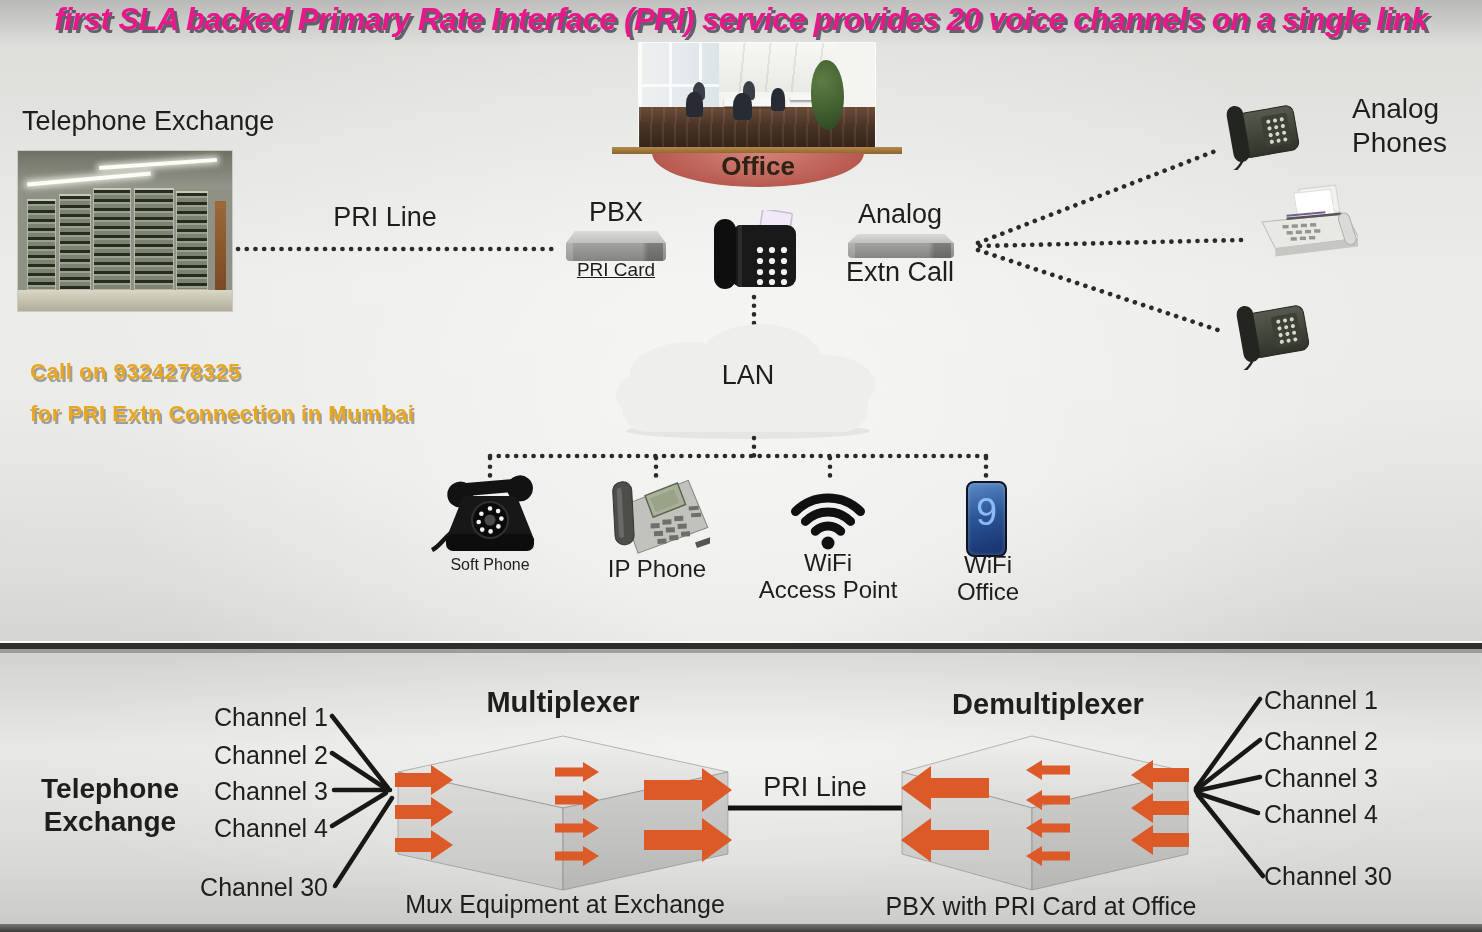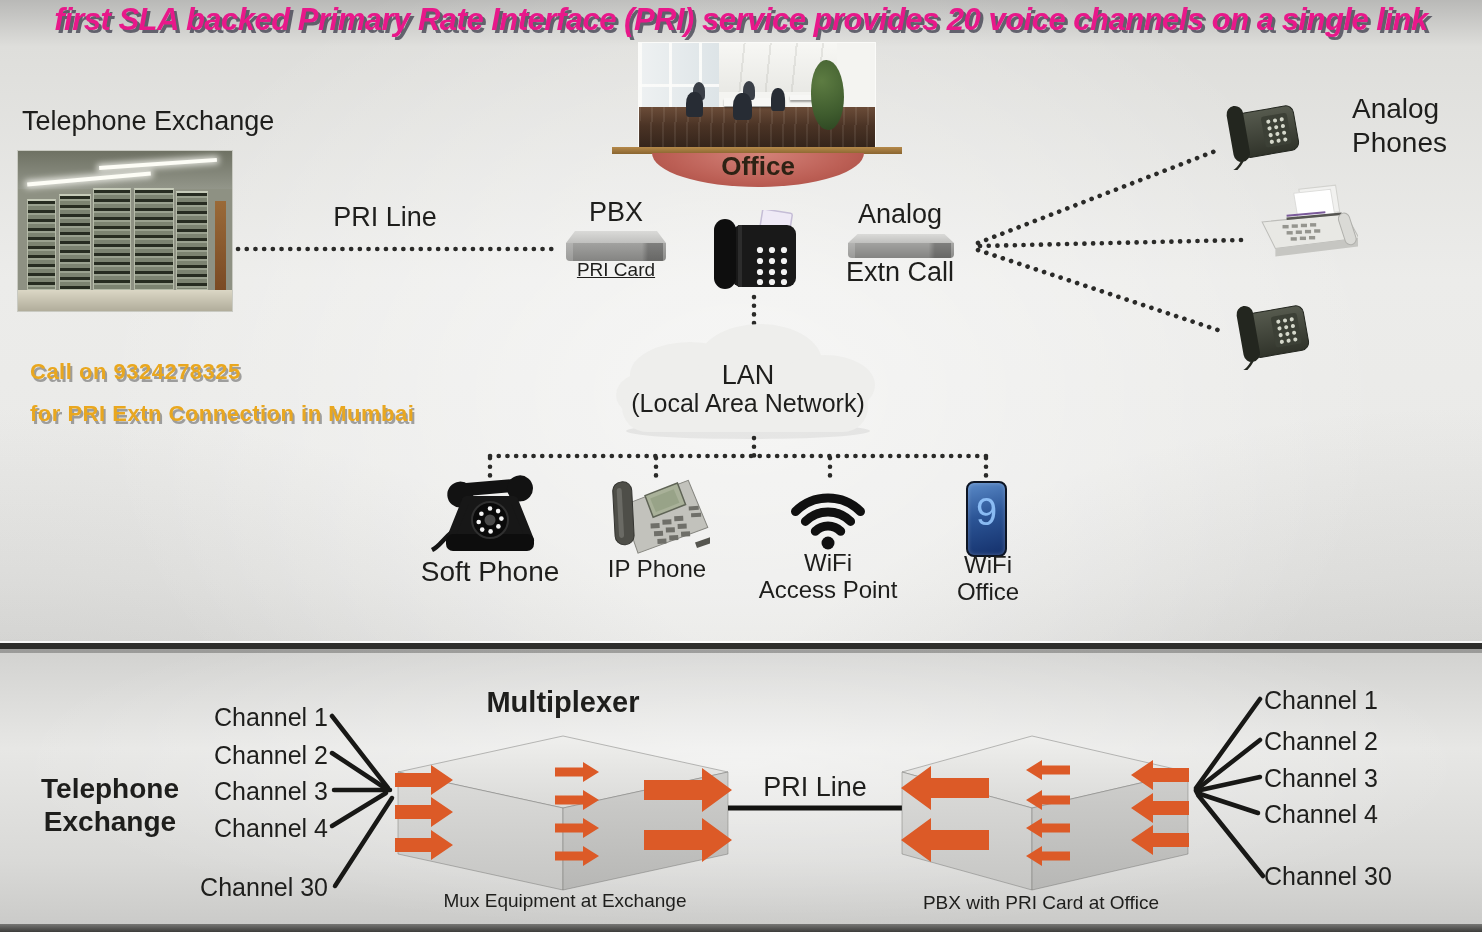--- a/index.html
+++ b/index.html
@@ -91,21 +91,21 @@
     font-size:38px;color:rgba(150,200,255,.88);}
 
   
   .office-bar{left:612px;top:147px;width:290px;height:7px;
     background:linear-gradient(180deg,#b5894a,#8a6530);}
   .office-arc{left:652px;top:153px;width:212px;height:34px;
     border-radius:0 0 106px 106px / 0 0 34px 34px;
     background:radial-gradient(ellipse at 50% 0%,#d4837a 0%,#bc5f55 60%,#a54a41 100%);}
 
   .title-lg{font-size:29px;font-weight:bold;}
-  .cap{font-size:19px;}
+  .cap{font-size:25px;}
   .ch{font-size:25px;}
 </style>
 </head>
 <body>
 
 <div id="canvas">
 
   <div class="abs bottom-bg"></div>
   <div class="abs divider"></div>
   <div class="abs bottom-edge"></div>
@@ -425,23 +425,22 @@
 
   <div class="lbl" style="left:1352px;top:92px;font-size:28px;line-height:34px;">
     <span style="display:block;">Analog</span>
     <span style="display:block;">Phones</span>
   </div>
 
   <div class="lbl promo" style="left:30px;top:360px;">Call on 9324278325</div>
   <div class="lbl promo" style="left:30px;top:402px;">for PRI Extn Connection in Mumbai</div>
 
   <div class="lbl ctr" style="left:628px;top:360px;width:240px;font-size:27px;">LAN</div>
-  <div class="lbl ctr" style="left:608px;top:389px;width:280px;font-size:25px;">(Local Area Network)</div>
-
-  <div class="lbl ctr" style="left:400px;top:556px;width:180px;font-size:28px;">Soft Phone</div>
+
+  <div class="lbl ctr" style="left:400px;top:556px;width:180px;font-size:16px;">Soft Phone</div>
   <div class="lbl ctr" style="left:567px;top:556px;width:180px;font-size:24px;">IP Phone</div>
   <div class="lbl ctr" style="left:728px;top:550px;width:200px;font-size:24px;">
     <span style="display:block;">WiFi</span>
     <span style="display:block;">Access Point</span>
   </div>
   <div class="lbl ctr" style="left:918px;top:552px;width:140px;font-size:24px;">
     <span style="display:block;">WiFi</span>
     <span style="display:block;">Office</span>
   </div>
 
@@ -454,20 +453,21 @@
   <div class="lbl ch" style="left:196px;top:741px;width:132px;text-align:right;">Channel 2</div>
   <div class="lbl ch" style="left:196px;top:777px;width:132px;text-align:right;">Channel 3</div>
   <div class="lbl ch" style="left:196px;top:814px;width:132px;text-align:right;">Channel 4</div>
   <div class="lbl ch" style="left:196px;top:873px;width:132px;text-align:right;">Channel 30</div>
 
   <div class="lbl ctr title-lg" style="left:413px;top:686px;width:300px;">Multiplexer</div>
   <div class="lbl ctr cap" style="left:365px;top:890px;width:400px;">Mux Equipment at Exchange</div>
 
   <div class="lbl ctr" style="left:740px;top:772px;width:150px;font-size:27px;">PRI Line</div>
 
+  <div class="lbl ctr title-lg" style="left:898px;top:688px;width:300px;">Demultiplexer</div>
   <div class="lbl ctr cap" style="left:841px;top:892px;width:400px;">PBX with PRI Card at Office</div>
 
   <div class="lbl ch" style="left:1264px;top:686px;width:160px;">Channel 1</div>
   <div class="lbl ch" style="left:1264px;top:727px;width:160px;">Channel 2</div>
   <div class="lbl ch" style="left:1264px;top:764px;width:160px;">Channel 3</div>
   <div class="lbl ch" style="left:1264px;top:800px;width:160px;">Channel 4</div>
   <div class="lbl ch" style="left:1264px;top:862px;width:160px;">Channel 30</div>
 
 </div>
 

